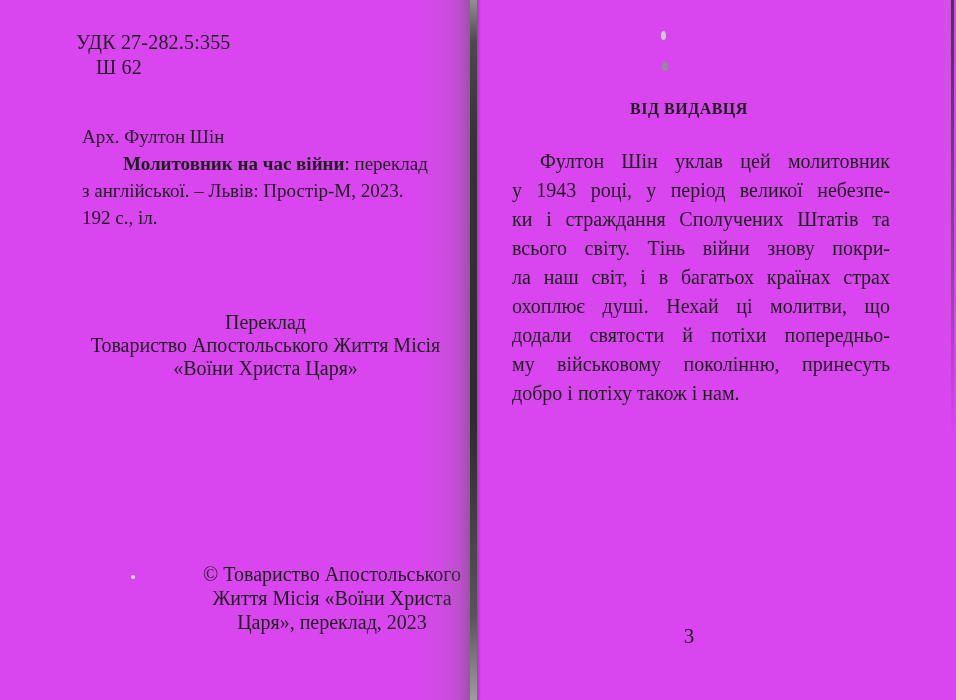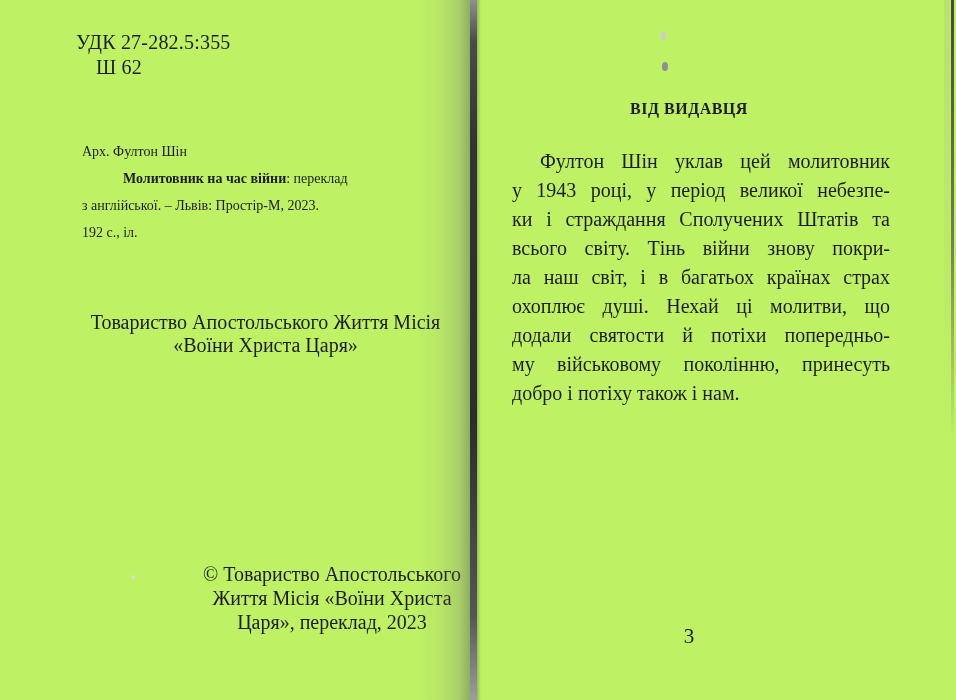--- a/index.html
+++ b/index.html
@@ -1,35 +1,35 @@
 <!DOCTYPE html>
 <html><head>
 <meta charset="utf-8">
 <style>
   html, body { margin: 0; padding: 0; background: #ffffff; }
   .scan {
     position: relative;
     width: 956px; height: 700px;
-    background: #bef264;
+    background: #d946ef;
     overflow: hidden;
     font-family: "Liberation Serif", "DejaVu Serif", serif;
     color: #1d1d1d;
   }
   .b { font-weight: 700; margin-left: 41px; }
 
   
   .udk {
     position: absolute; left: 76px; top: 30px;
     font-size: 20px; line-height: 25px; letter-spacing: 0.2px;
   }
   .udk .indent { padding-left: 20px; }
 
   .bib {
-    position: absolute; left: 82px; top: 138px; width: 392px;
-    font-size: 14px; line-height: 27px;
+    position: absolute; left: 82px; top: 123px; width: 392px;
+    font-size: 19px; line-height: 27px;
   }
 
   .titleblock {
     position: absolute; left: 78px; top: 296px; width: 375px;
     text-align: center; font-size: 20px; line-height: 23px;
   }
   .titleblock .booktitle { font-size: 20.5px; letter-spacing: 0.3px; }
   .translator { margin-top: 15px; }
 
   .copyright {
@@ -101,20 +101,21 @@
 
     <div class="bib">
       <div>Арх. Фултон Шін</div>
       <div><span class="b">Молитовник на час війни</span><span>: переклад</span></div>
       <div>з англійської. – Львів: Простір-М, 2023.</div>
       <div>192 с., іл.</div>
     </div>
 
     <div class="titleblock">
       <div class="translator">
+        <div>Переклад</div>
         <div>Товариство Апостольського Життя Місія</div>
         <div>«Воїни Христа Царя»</div>
       </div>
     </div>
 
     <div class="copyright">
       <div>© Товариство Апостольського</div>
       <div>Життя Місія «Воїни Христа</div>
       <div>Царя», переклад, 2023</div>
     </div>

